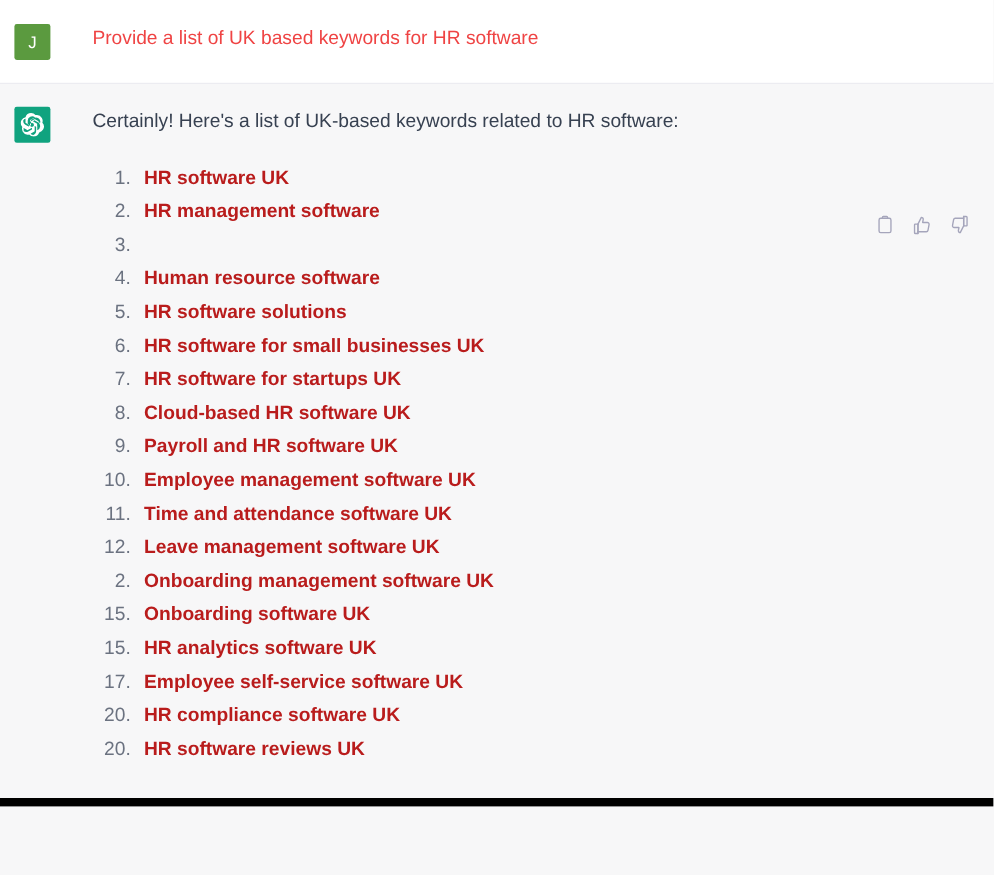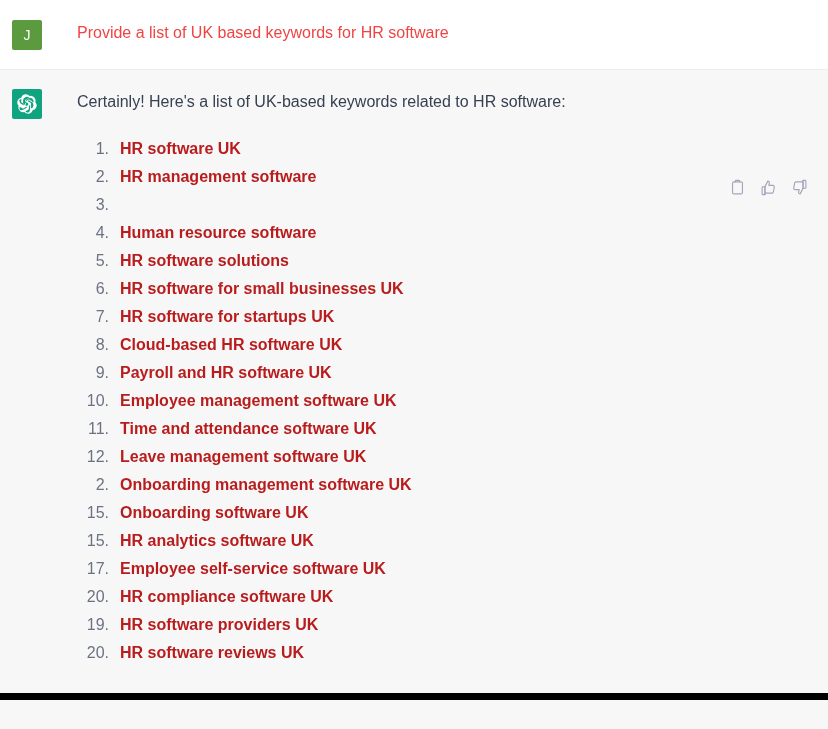--- a/index.html
+++ b/index.html
@@ -238,24 +238,20 @@
             </li>
           <li>
               <span class="kw-num">17.</span>
               <span class="kw-label">Employee self-service software UK</span>
             </li>
           <li>
               <span class="kw-num">20.</span>
               <span class="kw-label">HR compliance software UK</span>
             </li>
           <li>
-              <span class="kw-num">19.</span>
-              <span class="kw-label">HR software providers UK</span>
-            </li>
-          <li>
               <span class="kw-num">20.</span>
               <span class="kw-label">HR software reviews UK</span>
             </li>
         </ol>
       </div>
     </div>
 
     <div class="actions">
       <button class="action-btn">
         <span>

